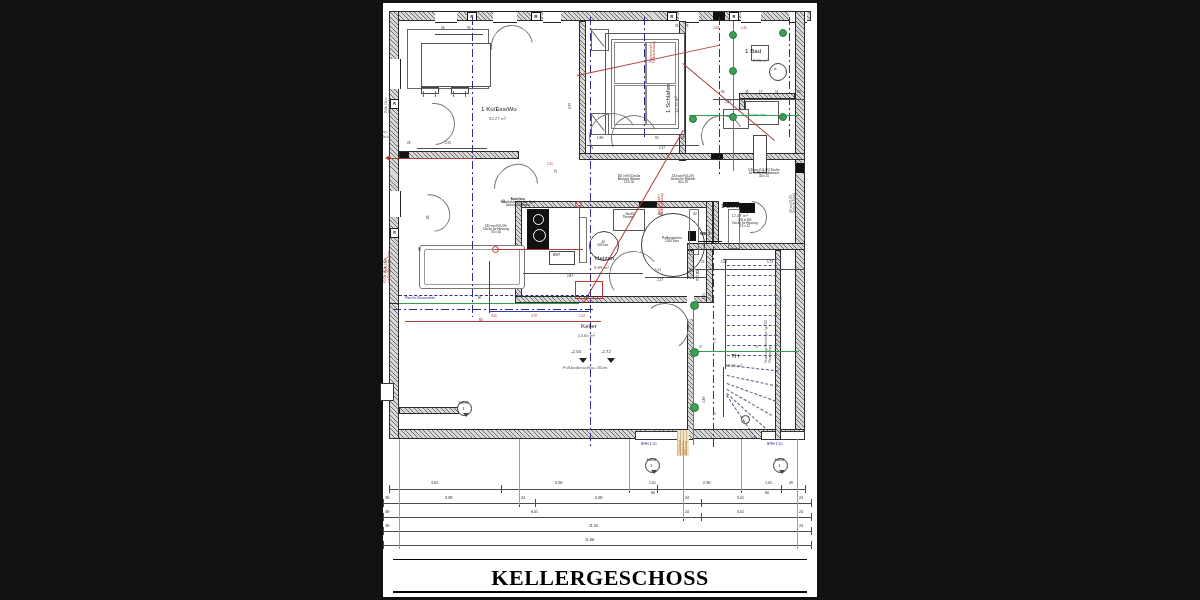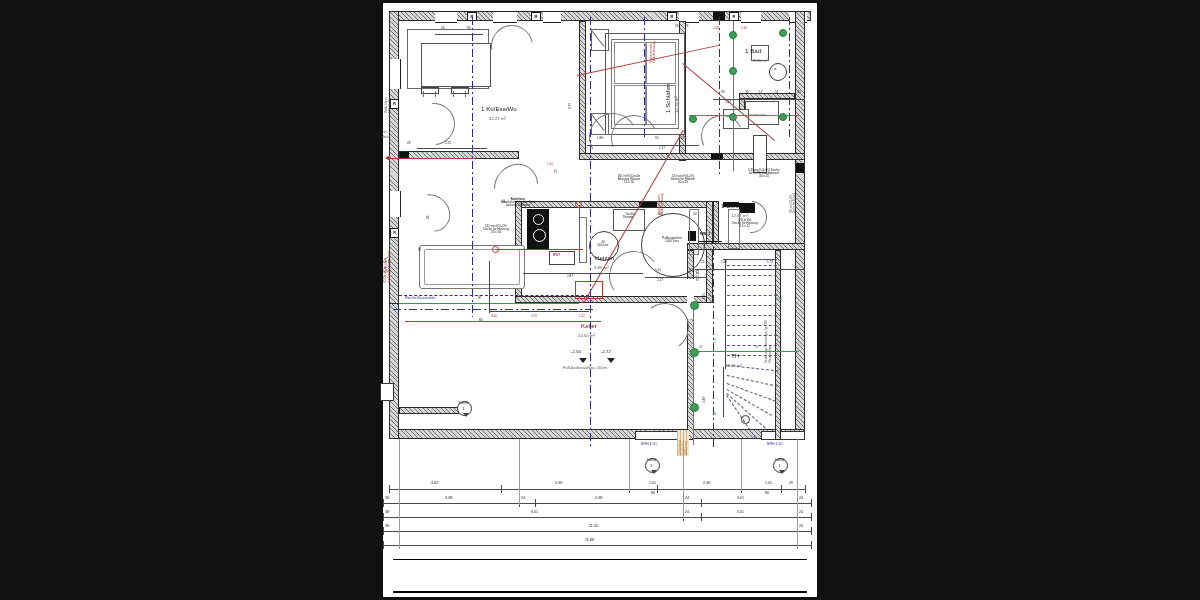--- a/index.html
+++ b/index.html
@@ -448,15 +448,16 @@
     <div class="t tiny2" style="left:202px;top:536px;">11.86⁵</div>
 
     <div class="dimtick" style="left:16px;top:436px;height:110px;background:#9a9aa8;"></div>
     <div class="dimtick" style="left:414px;top:436px;height:110px;background:#9a9aa8;"></div>
     <div class="dimtick" style="left:136px;top:436px;height:66px;background:#9a9aa8;"></div>
     <div class="dimtick" style="left:300px;top:436px;height:80px;background:#9a9aa8;"></div>
     <div class="dimtick" style="left:246px;top:436px;height:52px;background:#9a9aa8;"></div>
     <div class="dimtick" style="left:358px;top:436px;height:52px;background:#9a9aa8;"></div>
 
     <div class="line" style="left:10px;top:556px;width:414px;height:1.2px;background:#000;"></div>
+    <div class="title" style="top:562px;font-size:22px;">KELLERGESCHOSS</div>
     <div class="line" style="left:10px;top:588px;width:414px;height:1.6px;background:#000;"></div>
   </div>
 </div>
 
 </body></html>

